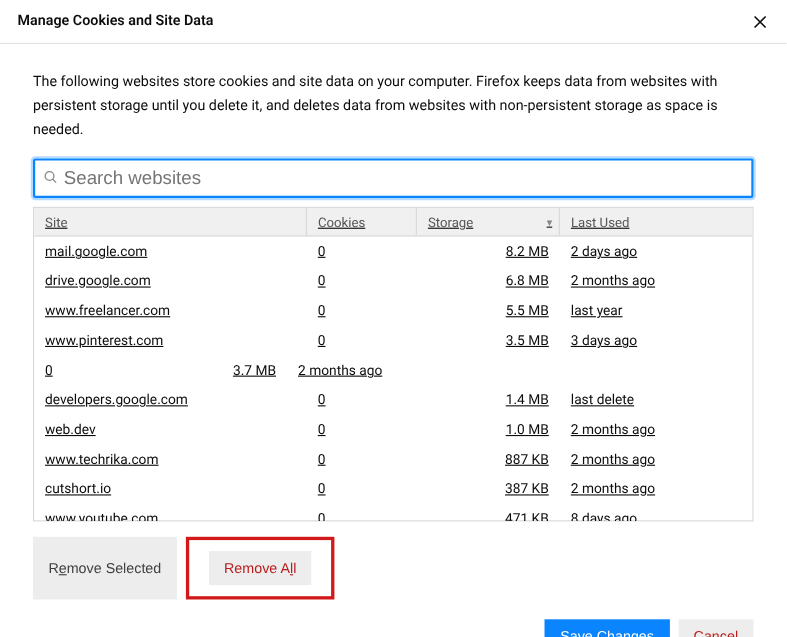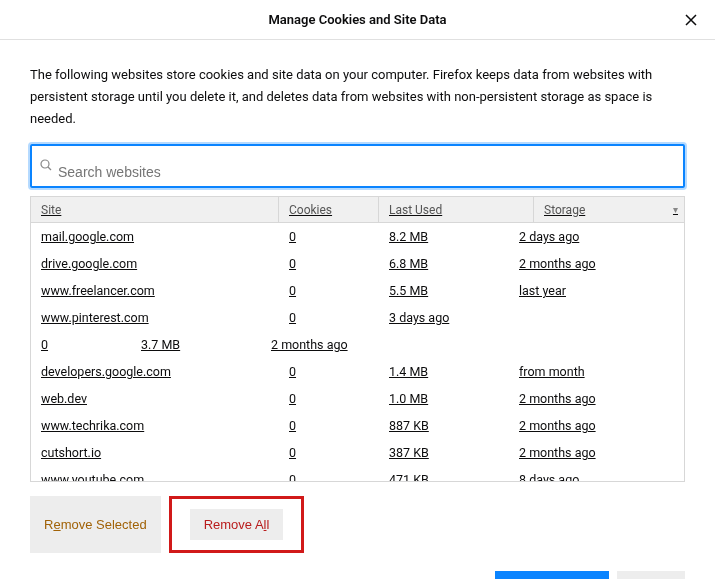--- a/index.html
+++ b/index.html
@@ -8,21 +8,21 @@
       font-size: 13px;
       color: #0c0c0d;
       background: #fff;
       width: 715px;
       height: 579px;
       overflow: hidden;
     }
     .dialog-header {
       display: flex;
       align-items: center;
-      justify-content: center;
+      justify-content: flex-start;
       padding: 12px 16px;
       border-bottom: 1px solid #e0e0e0;
       position: relative;
     }
     .dialog-title {
       font-weight: 600;
       font-size: 13px;
     }
     .close-btn {
       position: absolute;
@@ -57,25 +57,24 @@
     }
     .search-icon {
       color: #888;
       margin-right: 6px;
       font-size: 12px;
     }
     .search-input {
       border: none;
       outline: none;
       flex: 1;
-      font-size: 14px;
+      font-size: 17px;
       font-style: normal;
       color: #888;
       background: transparent;
-      margin-top: 12px;
     }
     .table-wrap {
       border: 1px solid #d7d7d7;
       height: 286px;
       position: relative;
       overflow: hidden;
       text-decoration: underline;
     }
     .table-header {
       display: flex;
@@ -107,37 +106,37 @@
     .table-body::-webkit-scrollbar-thumb { background: #c0c0c0; border: 2px solid #f0f0f0; }
     .row {
       display: flex;
       height: 27px;
       align-items: center;
       font-size: 12.5px;
     }
     .td { padding: 0 10px; }
     .td.col-site { width: 248px; }
     .td.col-cookies { width: 100px; }
-    .td.col-storage { width: 130px; }
+    .td.col-storage { width: 130px; text-align: right; }
     .td.col-last { flex: 1; }
     .btn-row {
       margin-top: 14px;
       display: flex;
       gap: 8px;
     }
     .btn {
       padding: 8px 14px;
       background: #ededed;
       border: none;
       font-size: 13px;
       cursor: pointer;
       color: #b91c1c;
     }
     .btn.disabled {
-      color: #a16207;
+      color: #404040;
       cursor: default;
     }
     .btn-highlight {
       border: 3px solid #d11919;
       padding: 10px 18px;
     }
     .footer {
       display: flex;
       justify-content: flex-end;
       gap: 8px;
@@ -175,27 +174,27 @@
   </div>
 
   <div class="table-wrap">
     <div class="table-header">
       <div class="th col-site">
           <span>Site</span>
         </div>
       <div class="th col-cookies">
           <span>Cookies</span>
         </div>
-      <div class="th col-last">
-          <span>Last Used</span>
-        </div>
       <div class="th col-storage">
         <span>Storage</span>
         <span class="sort-ind">▾</span>
       </div>
+      <div class="th col-last">
+          <span>Last Used</span>
+        </div>
     </div>
     <div class="table-body" id="table-body">
         <div class="row">
           <div class="td col-site">mail.google.com</div>
           <div class="td col-cookies">0</div>
           <div class="td col-storage">8.2 MB</div>
           <div class="td col-last">2 days ago</div>
         </div>
         <div class="row">
           <div class="td col-site">drive.google.com</div>
@@ -205,32 +204,33 @@
         </div>
         <div class="row">
           <div class="td col-site">www.freelancer.com</div>
           <div class="td col-cookies">0</div>
           <div class="td col-storage">5.5 MB</div>
           <div class="td col-last">last year</div>
         </div>
         <div class="row">
           <div class="td col-site">www.pinterest.com</div>
           <div class="td col-cookies">0</div>
+          <div class="td col-storage">3.5 MB</div>
           <div class="td col-last">3 days ago</div>
         </div>
         <div class="row">
           <div class="td col-cookies">0</div>
           <div class="td col-storage">3.7 MB</div>
           <div class="td col-last">2 months ago</div>
         </div>
         <div class="row">
           <div class="td col-site">developers.google.com</div>
           <div class="td col-cookies">0</div>
           <div class="td col-storage">1.4 MB</div>
-          <div class="td col-last">from month</div>
+          <div class="td col-last">last delete</div>
         </div>
         <div class="row">
           <div class="td col-site">web.dev</div>
           <div class="td col-cookies">0</div>
           <div class="td col-storage">1.0 MB</div>
           <div class="td col-last">2 months ago</div>
         </div>
         <div class="row">
           <div class="td col-site">www.techrika.com</div>
           <div class="td col-cookies">0</div>

